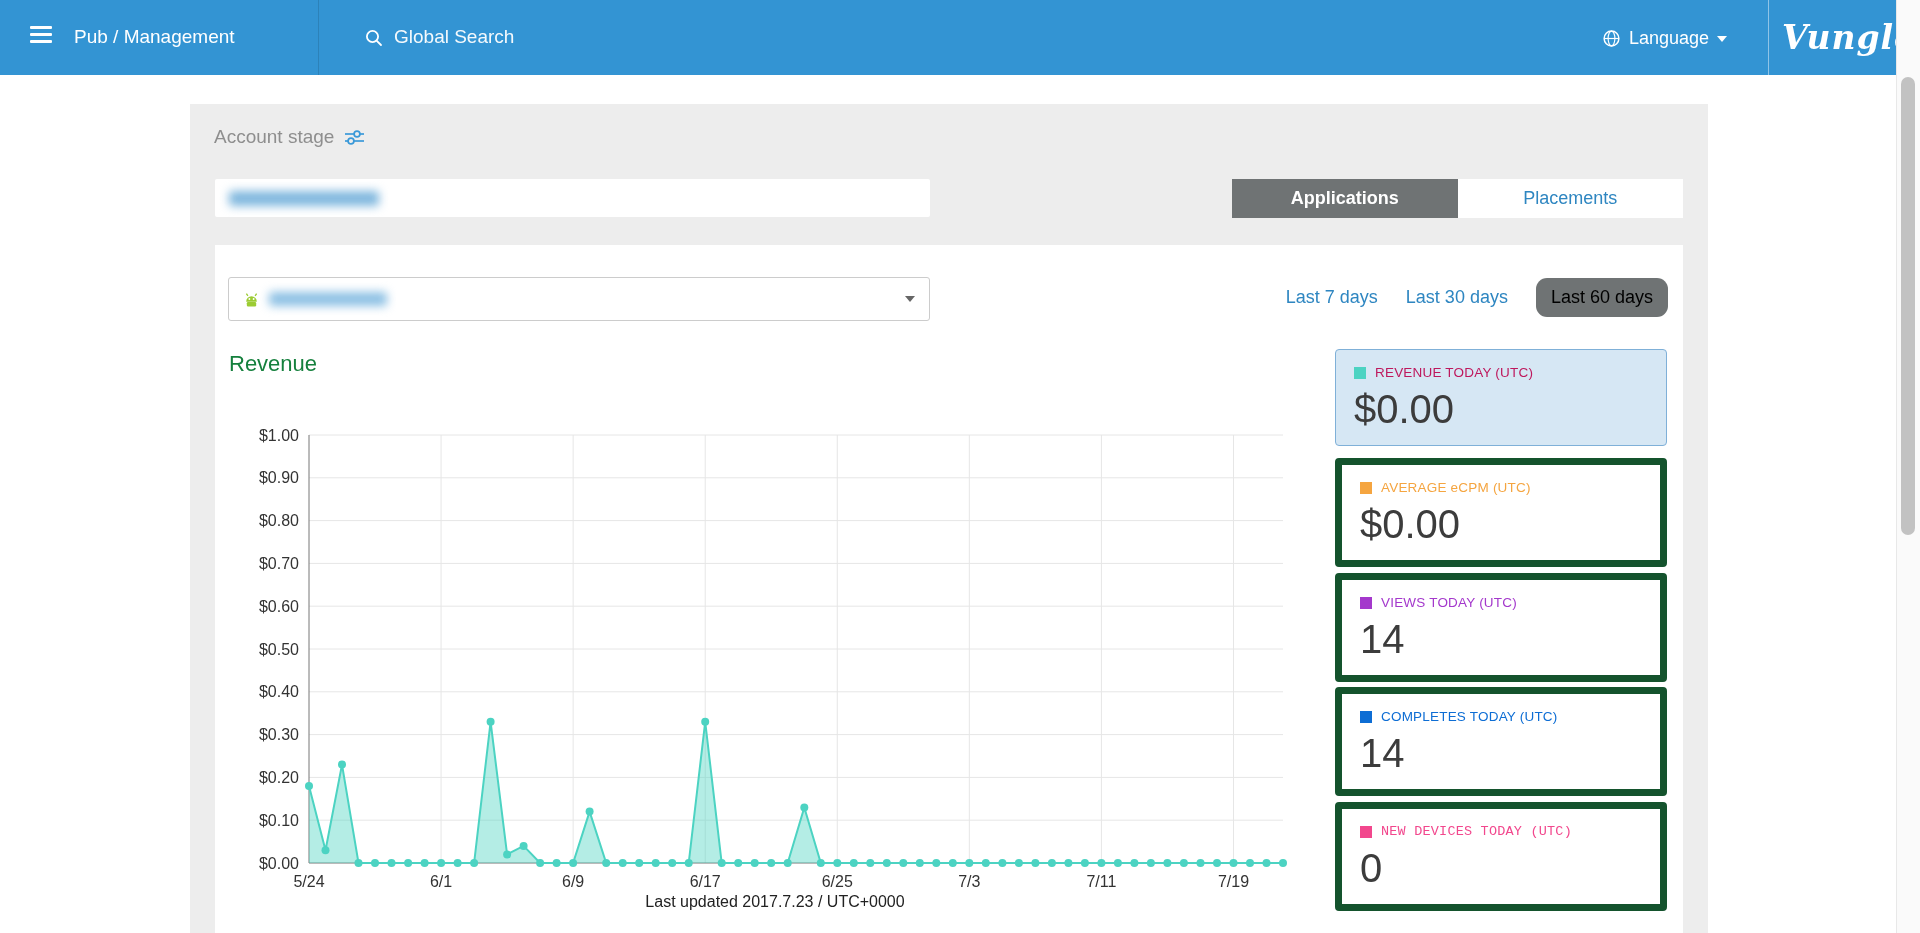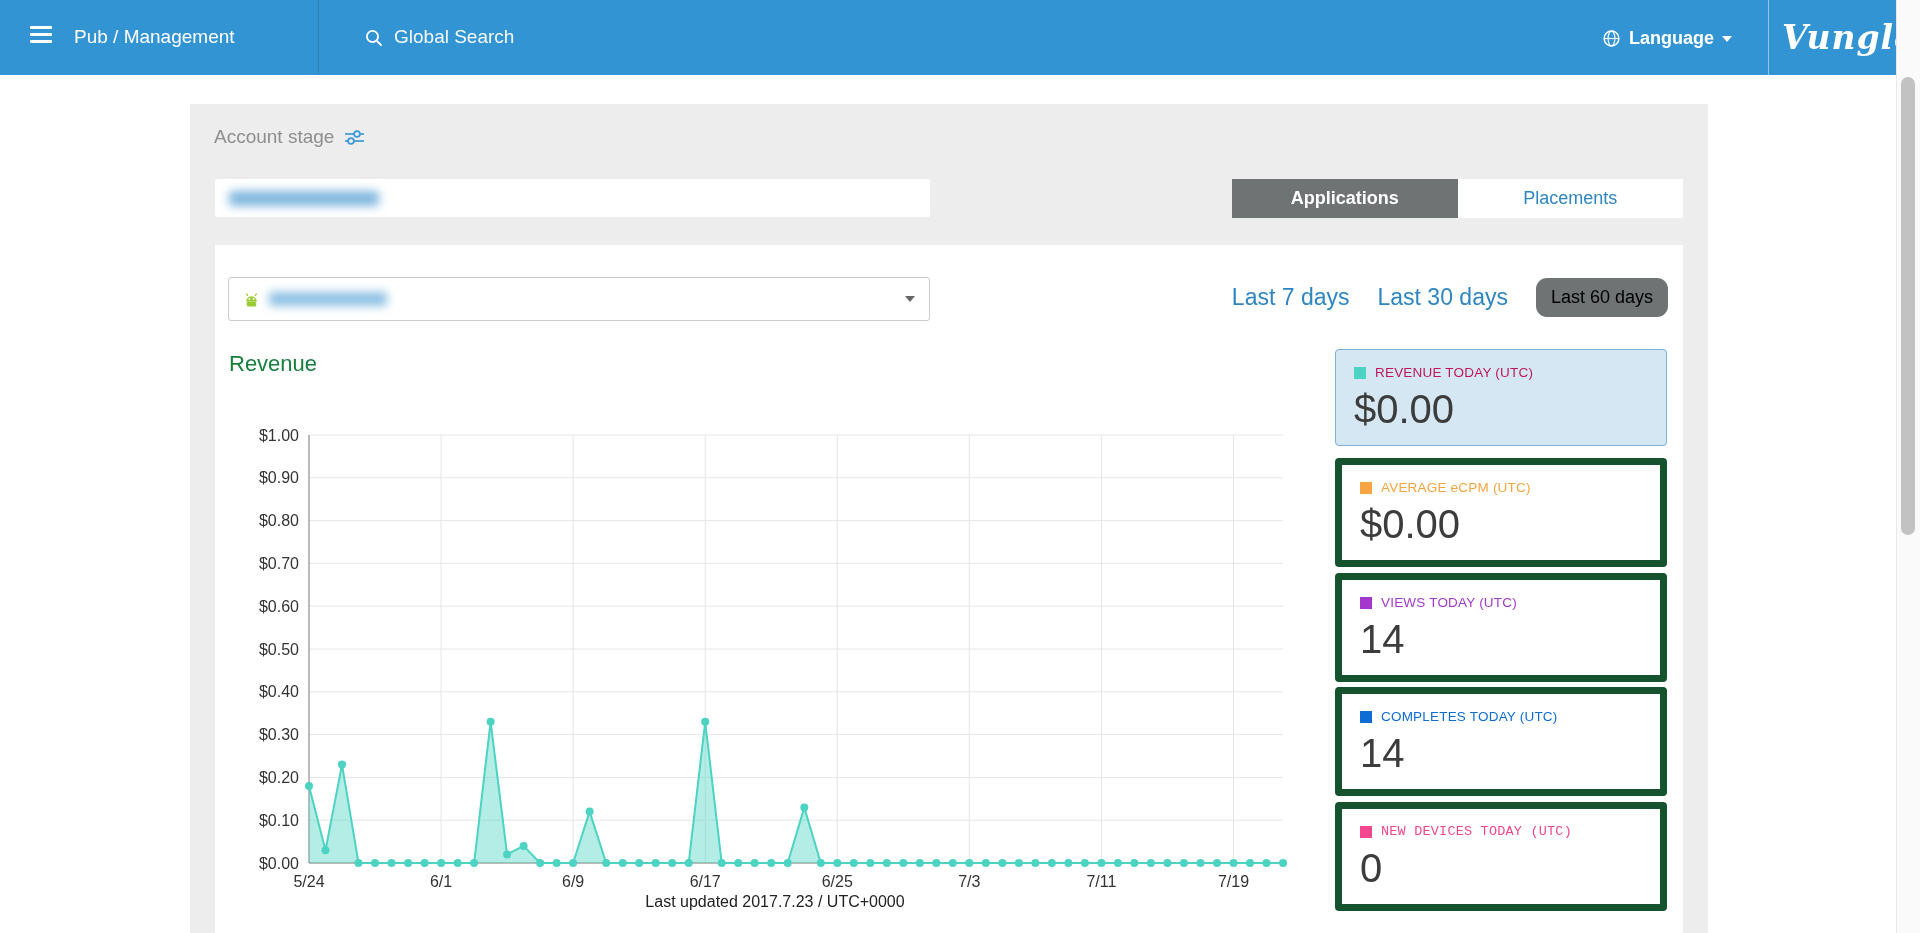--- a/index.html
+++ b/index.html
@@ -11,21 +11,21 @@
   .topbar { position:absolute; left:0; top:0; width:1896px; height:75px; background:#3394d3; }
   .hamburger { position:absolute; left:30px; top:26px; width:24px; height:22px; cursor:pointer; }
   .hamburger i { display:block; width:22px; height:3px; background:#fff; border-radius:1px; margin-bottom:4px; }
   .topbar-title { position:absolute; left:74px; top:26px; color:#fff; font-size:19px; font-weight:500; }
   .tb-div1 { position:absolute; left:318px; top:0; width:1px; height:75px; background:rgba(0,0,0,0.12); }
   .search-icon { position:absolute; left:364px; top:28px; }
   .search-input { position:absolute; left:394px; top:22px; width:320px; height:30px; border:none; outline:none;
     background:transparent; color:#fff; font-size:19px; font-family:"Liberation Sans", sans-serif; }
   .search-input::placeholder { color:#fff; opacity:.95; }
   .lang { position:absolute; left:1602px; top:24px; height:28px; display:flex; align-items:center; gap:8px;
-    color:#fff; font-size:18px; cursor:pointer;font-weight:bold; }
+    color:#fff; font-size:18px; cursor:pointer; }
   .caret-down { width:0; height:0; border-left:5px solid transparent; border-right:5px solid transparent;
     border-top:6px solid #fff; margin-top:2px; }
   .tb-div2 { position:absolute; left:1768px; top:0; width:1px; height:75px; background:rgba(255,255,255,0.45); }
   .logo { position:absolute; left:1782px; top:18px; width:114px; text-align:center; color:#fff;
     font-family:"DejaVu Serif", serif; font-style:italic; font-weight:bold; font-size:33px; letter-spacing:1px; }
 
   
   .panel { position:absolute; left:190px; top:104px; width:1518px; height:829px; background:#ededed; }
   .acct-head { position:absolute; left:24px; top:22px; color:#8e8e8e; font-size:19px; display:flex; align-items:center; gap:10px; }
   .account-input { position:absolute; left:25px; top:75px; width:715px; height:38px; background:#fff;
@@ -40,21 +40,21 @@
   .seg.active { background:#6f7374; color:#fff; font-weight:bold; }
 
   
   .card { position:absolute; left:215px; top:245px; width:1468px; height:688px; background:#fff; }
   .app-select { position:absolute; left:13px; top:32px; width:702px; height:44px; border:1px solid #ccc;
     border-radius:3px; background:#fff; display:flex; align-items:center; padding:0 14px; gap:9px; cursor:pointer; }
   .chev { margin-left:auto; width:0; height:0; border-left:5px solid transparent; border-right:5px solid transparent;
     border-top:6px solid #666; }
 
   .ranges { position:absolute; top:33px; right:15px; height:39px; display:flex; align-items:center; gap:28px; }
-  .range-link { color:#2e86c1; font-size:23px; cursor:pointer; text-decoration:none; }
+  .range-link { color:#2e86c1; font-size:18px; cursor:pointer; text-decoration:none; }
   .range-active { background:#6f7374; color:#000000; font-size:18px; padding:9px 15px; border-radius:11px; cursor:pointer; }
 
   .chart-title { position:absolute; left:14px; top:106px; color:#15803d; font-size:22px; }
   .chart-svg { position:absolute; left:0; top:175px; }
   .chart-svg text { font-family:"Liberation Sans", sans-serif; }
   .last-updated { position:absolute; left:0; top:648px; width:1120px; text-align:center; color:#222; font-size:16px; }
 
   
   .stat-card { position:absolute; left:1120px; width:332px; background:#fff; border:7px solid #14532d;
     border-radius:4px; padding:15px 18px; cursor:pointer; }

